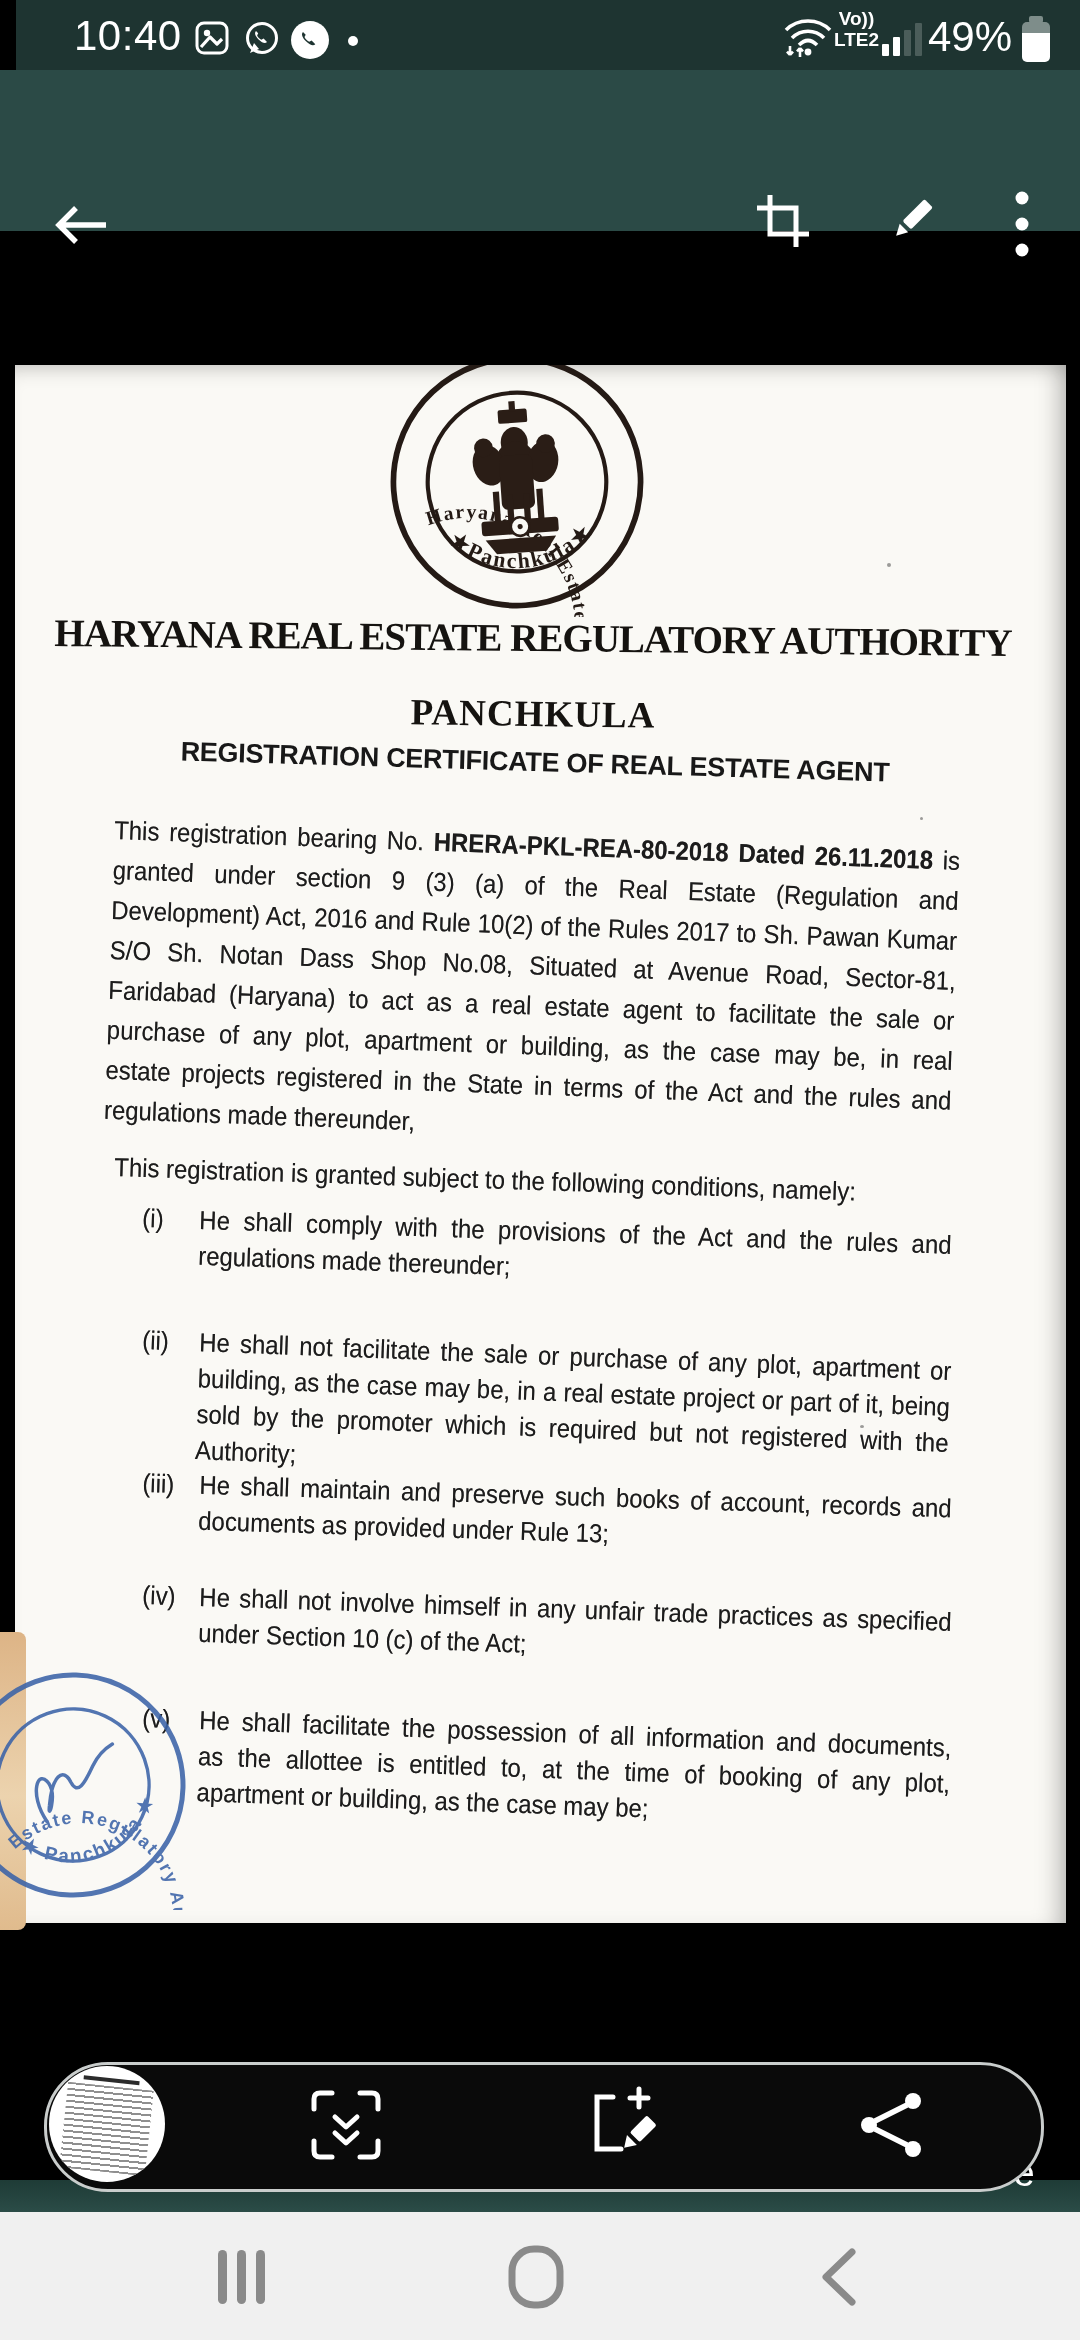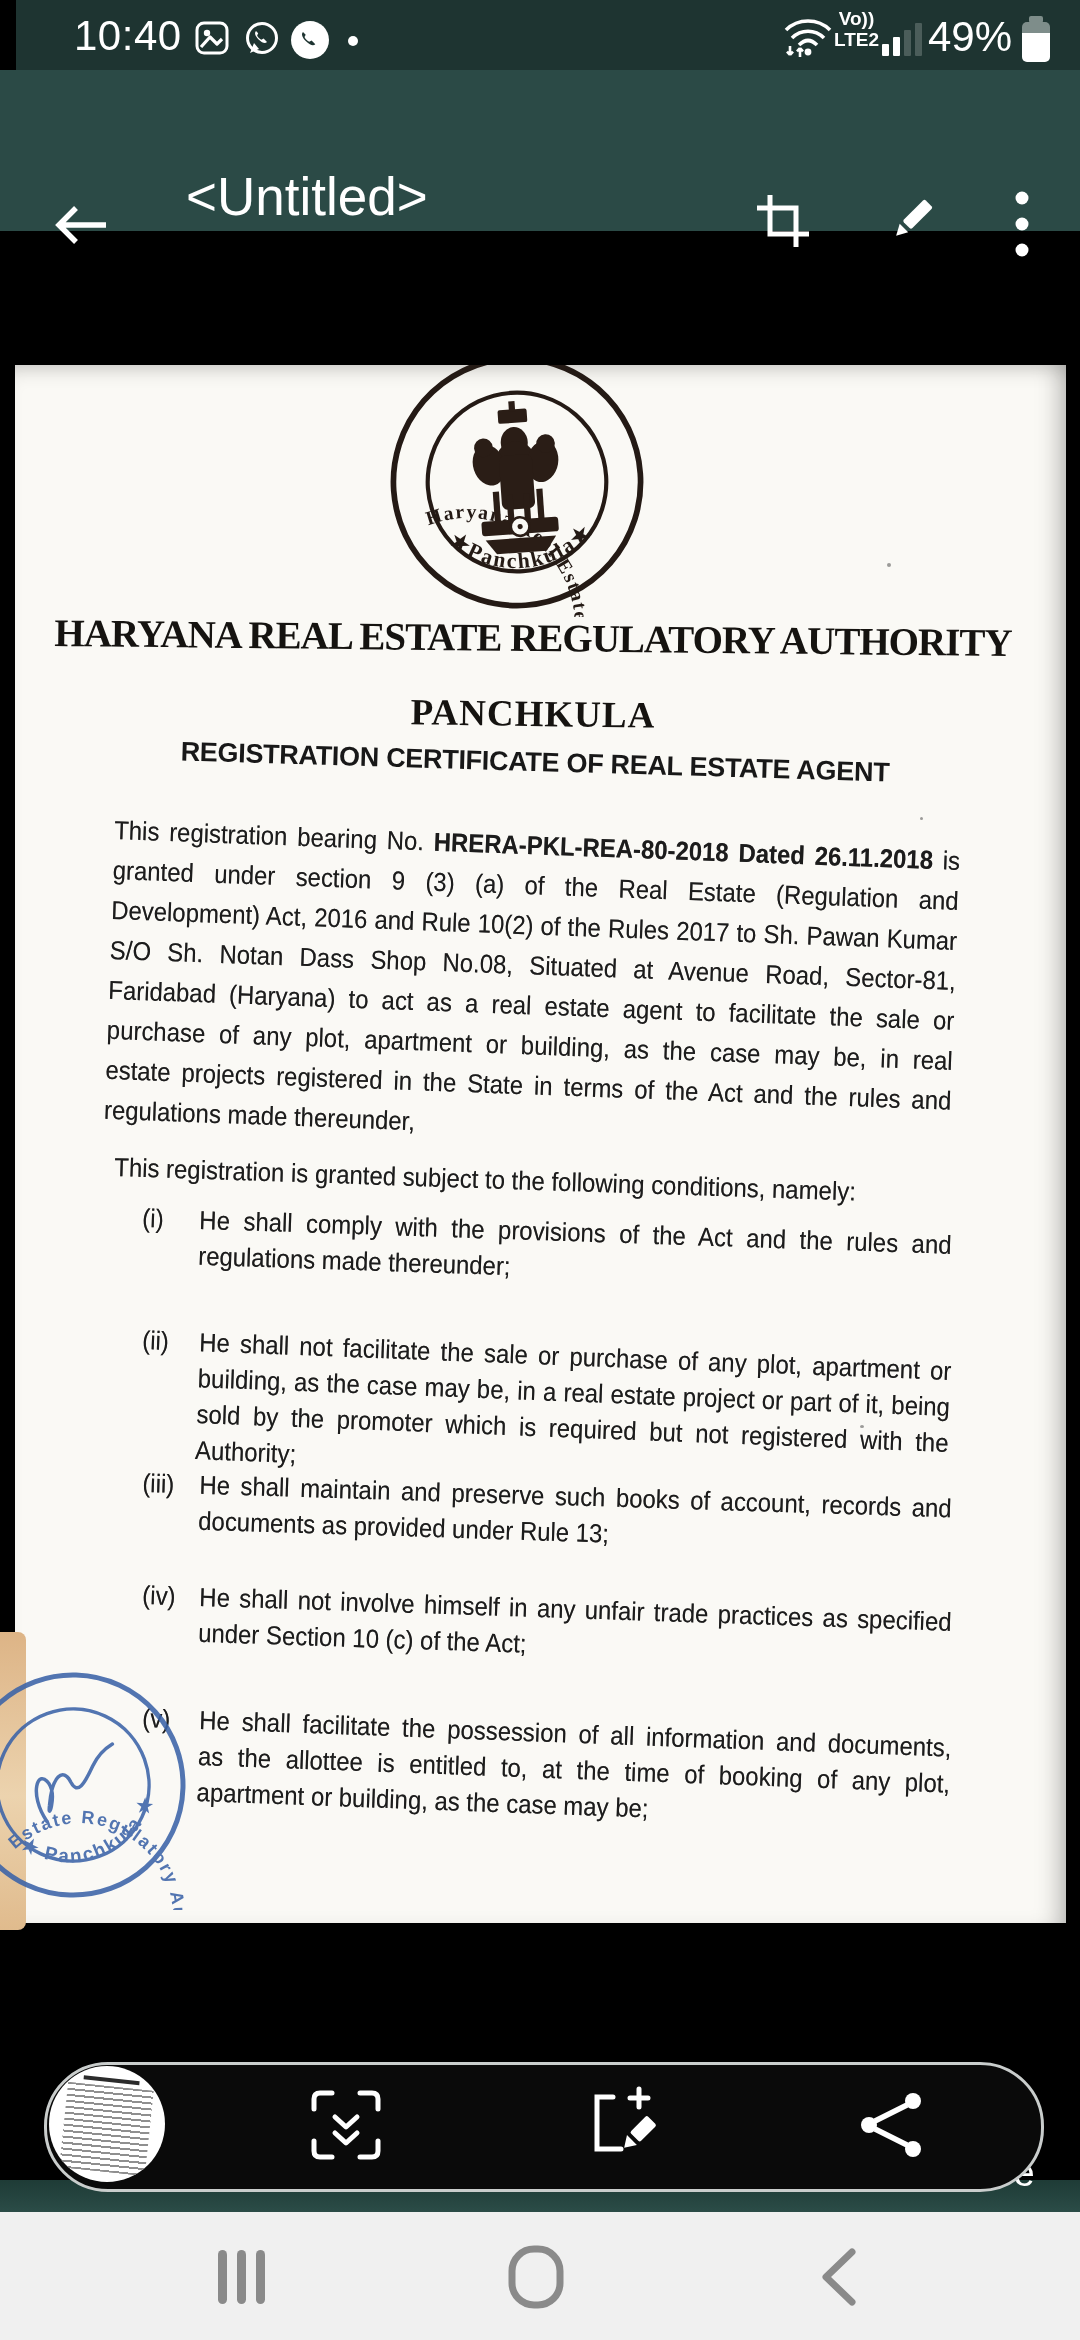--- a/index.html
+++ b/index.html
@@ -125,21 +125,20 @@
     <span class="abs battery-cap"></span>
     <span class="abs battery"></span>
   </div>
 
   <div class="abs app-bar">
     <span class="abs" style="left:52px;top:133px;">
       <svg width="60" height="44" viewBox="0 0 60 44">
           <path d="M54 22 H8 M24 5 L7 22 L24 39" fill="none" stroke="#fff" stroke-width="5.5" stroke-linejoin="miter"></path>
         </svg>
     </span>
-    <span class="abs appbar-title">&lt;Untitled&gt;</span>
 
     <span class="abs" style="left:754px;top:122px;">
       <svg width="58" height="58" viewBox="0 0 58 58">
           <path d="M16 3 V42 H55" fill="none" stroke="#fff" stroke-width="5"></path>
           <path d="M3 16 H42 V55" fill="none" stroke="#fff" stroke-width="5"></path>
         </svg>
     </span>
 
     <span class="abs" style="left:882px;top:122px;">
       <svg width="58" height="58" viewBox="0 0 58 58">

